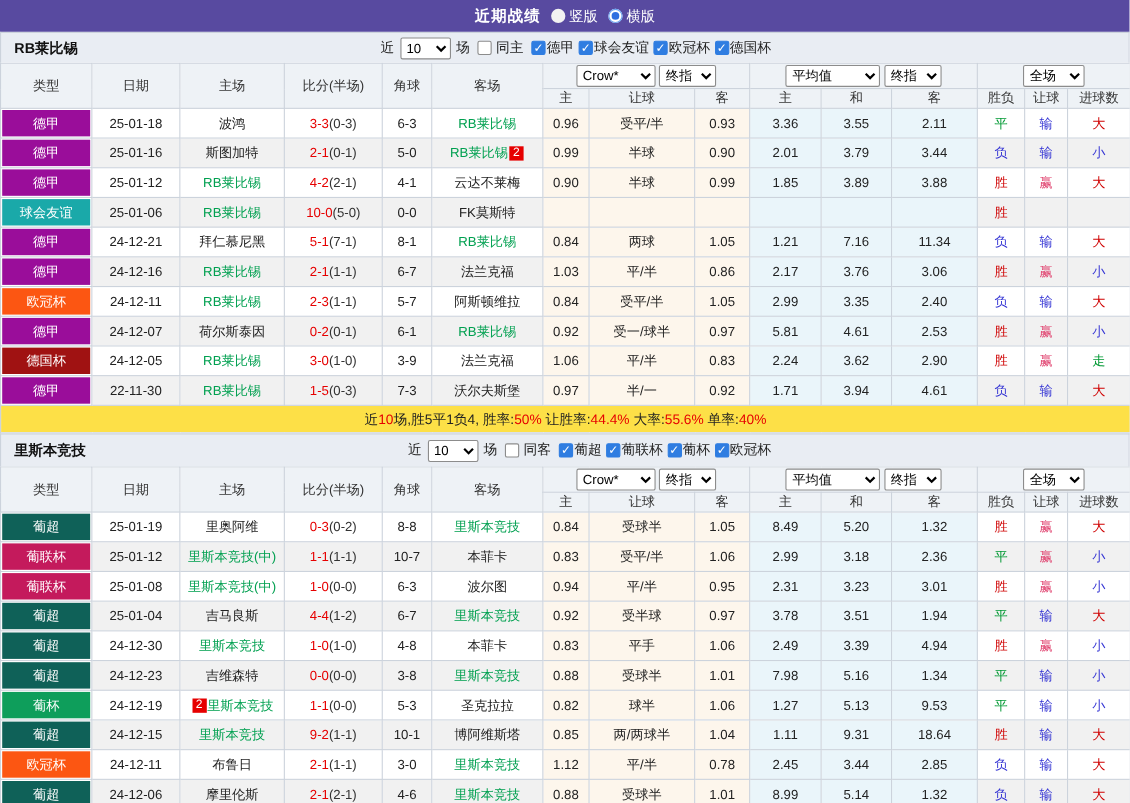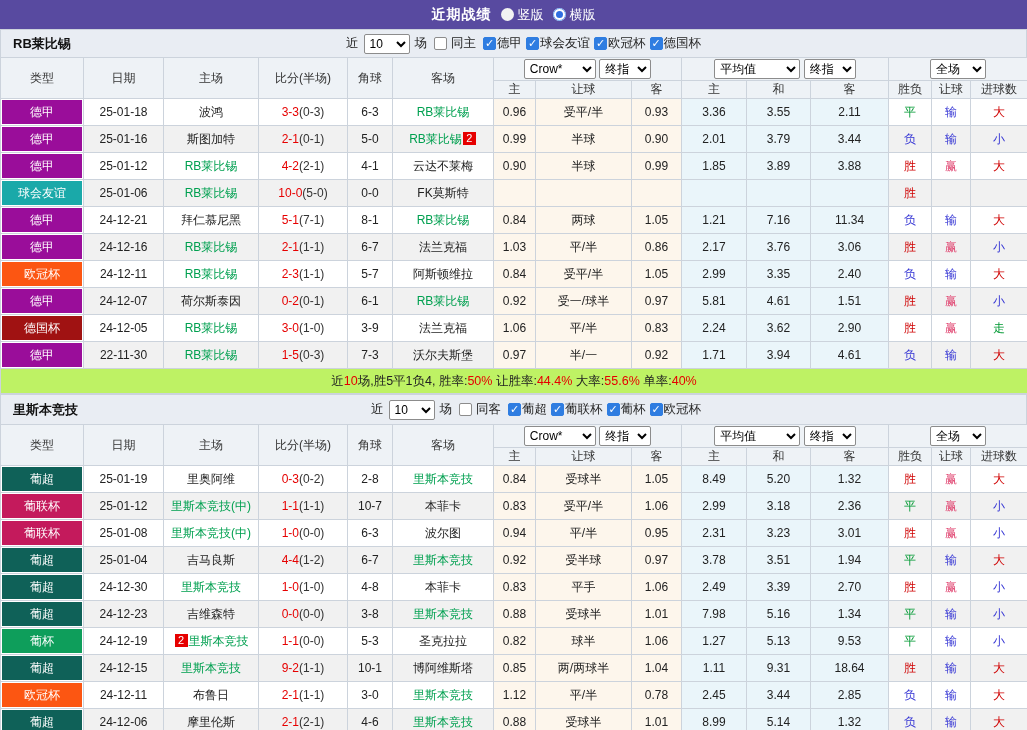--- a/index.html
+++ b/index.html
@@ -51,21 +51,21 @@
   thead th.sel-cell{ padding:1px 0; }
   tbody td{ height:26px; font-size:12px; color:#222; background:#fff; }
   tbody tr:nth-child(even) td.c-plain{ background:#f1f1f1; }
   td.c-cream{ background:#fdf6ec; }
   td.c-blue{ background:#eaf5fa; }
   .badge{ display:block; margin:1px; height:24px; line-height:24px; color:#fff; font-size:12px; }
   .team-focus{ color:#00a050; }
   .score-main{ color:#e60000; }
   .score-half{ color:#333; }
   .num2{ display:inline-block; width:13px; height:13px; line-height:13px; background:#e60000; color:#fff; font-size:11px; vertical-align:1px; margin:0 1px; }
-  .summary-row td{ height:25px; background:#bef264; font-size:12.5px; color:#222; }
+  .summary-row td{ height:25px; background:#fde047; font-size:12.5px; color:#222; }
   .summary-row .red{ color:#e60000; }
 </style>
 </head>
 <body>
 
 <div class="topbar">
   <span class="title">近期战绩</span>
   <span class="radio-group">
     <span class="radio" id="radio-0"></span>
     <span class="radio-label">竖版</span>
@@ -290,21 +290,21 @@
         <td class="c-plain">24-12-07</td>
         <td class="c-plain"><span>荷尔斯泰因</span></td>
         <td class="c-plain"><span class="score-main">0-2</span><span class="score-half">(0-1)</span></td>
         <td class="c-plain">6-1</td>
         <td class="c-plain"><span class="team-focus">RB莱比锡</span></td>
         <td class="c-cream">0.92</td>
         <td class="c-cream">受一/球半</td>
         <td class="c-cream">0.97</td>
         <td class="c-blue">5.81</td>
         <td class="c-blue">4.61</td>
-        <td class="c-blue">1.51</td>
+        <td class="c-blue">2.53</td>
         <td class="c-plain" style="color: rgb(207, 0, 0);">胜</td>
         <td class="c-plain" style="color: rgb(224, 65, 110);">赢</td>
         <td class="c-plain" style="color: rgb(52, 52, 212);">小</td>
       </tr>
       <tr>
         <td>
           <span class="badge" style="background: rgb(160, 18, 18);">德国杯</span>
         </td>
         <td class="c-plain">24-12-05</td>
         <td class="c-plain"><span class="team-focus">RB莱比锡</span></td>
@@ -422,21 +422,21 @@
     </tr>
   </thead>
   <tbody id="rows-1">
       <tr>
         <td>
           <span class="badge" style="background: rgb(15, 97, 88);">葡超</span>
         </td>
         <td class="c-plain">25-01-19</td>
         <td class="c-plain"><span>里奥阿维</span></td>
         <td class="c-plain"><span class="score-main">0-3</span><span class="score-half">(0-2)</span></td>
-        <td class="c-plain">2-8</td>
+        <td class="c-plain">8-8</td>
         <td class="c-plain"><span class="team-focus">里斯本竞技</span></td>
         <td class="c-cream">0.84</td>
         <td class="c-cream">受球半</td>
         <td class="c-cream">1.05</td>
         <td class="c-blue">8.49</td>
         <td class="c-blue">5.20</td>
         <td class="c-blue">1.32</td>
         <td class="c-plain" style="color: rgb(207, 0, 0);">胜</td>
         <td class="c-plain" style="color: rgb(224, 65, 110);">赢</td>
         <td class="c-plain" style="color: rgb(207, 0, 0);">大</td>
@@ -505,21 +505,21 @@
         <td class="c-plain">24-12-30</td>
         <td class="c-plain"><span class="team-focus">里斯本竞技</span></td>
         <td class="c-plain"><span class="score-main">1-0</span><span class="score-half">(1-0)</span></td>
         <td class="c-plain">4-8</td>
         <td class="c-plain"><span>本菲卡</span></td>
         <td class="c-cream">0.83</td>
         <td class="c-cream">平手</td>
         <td class="c-cream">1.06</td>
         <td class="c-blue">2.49</td>
         <td class="c-blue">3.39</td>
-        <td class="c-blue">2.70</td>
+        <td class="c-blue">4.94</td>
         <td class="c-plain" style="color: rgb(207, 0, 0);">胜</td>
         <td class="c-plain" style="color: rgb(224, 65, 110);">赢</td>
         <td class="c-plain" style="color: rgb(52, 52, 212);">小</td>
       </tr>
       <tr>
         <td>
           <span class="badge" style="background: rgb(15, 97, 88);">葡超</span>
         </td>
         <td class="c-plain">24-12-23</td>
         <td class="c-plain"><span>吉维森特</span></td>

